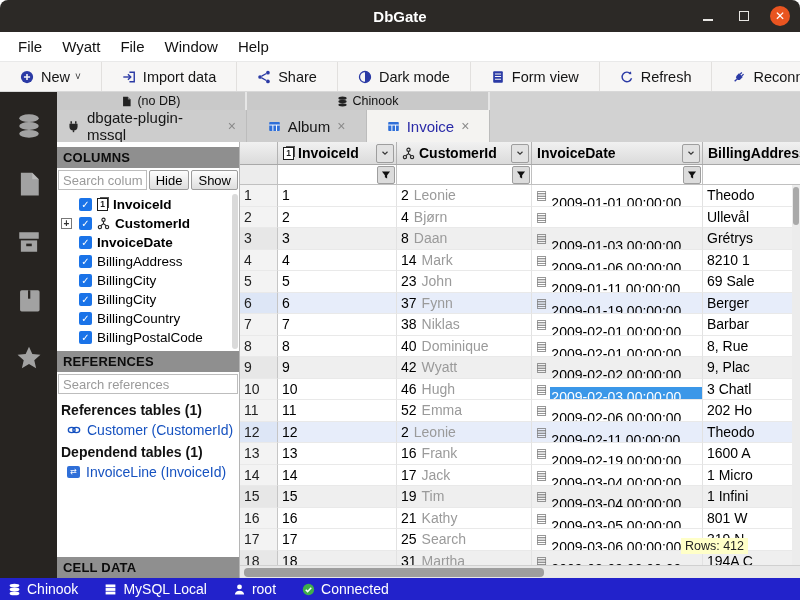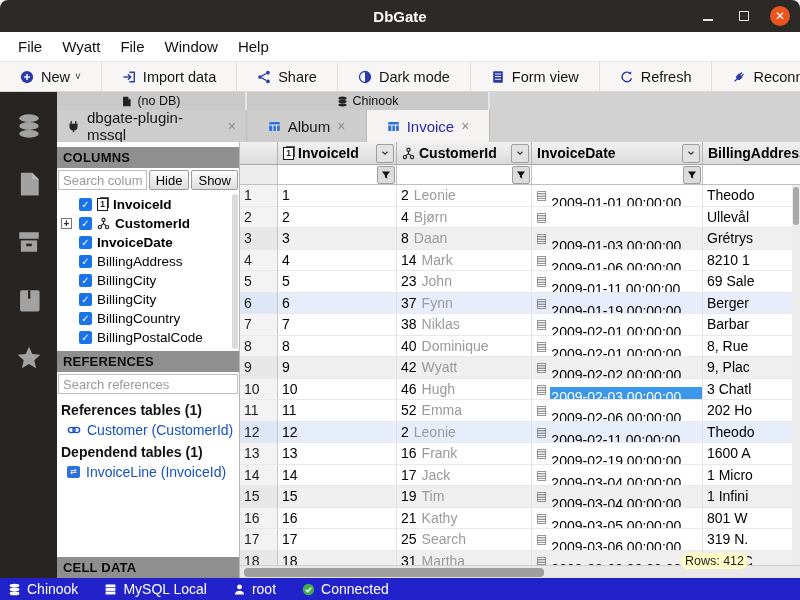--- a/index.html
+++ b/index.html
@@ -99,21 +99,21 @@
   .gc.rownum { background:#f3f3f3; color:#222; border-right:1px solid #c6c6c6; }
   .grow.shade .gc.rownum { background:#e7e7e7; }
   .grow.hl .gc.rownum { background:#dde6f6; }
   .fk-name { color:#9a9a9a; margin-left:5px; }
   .date-icon { color:#777; font-size:12px; margin-right:3px; font-family:"DejaVu Sans",sans-serif; flex:0 0 auto; }
   .date-val { flex:1; display:flex; align-items:center; height:100%; padding-left:1px; position:relative; overflow:hidden; white-space:nowrap;margin-top:16px; }
   .date-val.selected { background:#3b97e8; color:#fff; }
   .selhandle { position:absolute; right:0; bottom:0; width:7px; height:7px; background:#1d5fae; }
   .cell-date { padding-right:0; }
 
-  .rowsbadge { position:absolute; right:52px; bottom:9px; background:#ffffc8; color:#222; font-size:12.5px; padding:1px 4px; z-index:5;border-radius:7px; }
+  .rowsbadge { position:absolute; right:52px; bottom:24px; background:#ffffc8; color:#222; font-size:12.5px; padding:1px 4px; z-index:5; }
 
   .vscroll { position:absolute; right:0; top:43px; bottom:13px; width:8px; background:#ececec; z-index:4; }
   .vthumb { position:absolute; top:2px; left:1px; width:6px; height:38px; background:#a9a9a9; border-radius:3px; cursor:pointer; }
   .hscroll { position:absolute; left:0; right:0; bottom:0; height:13px; background:#e8e8e8; border-top:1px solid #d0d0d0; z-index:4; }
   .hthumb { position:absolute; left:4px; top:2px; height:9px; width:300px; background:#9e9e9e; border-radius:4px; cursor:pointer; }
 
   
   .statusbar { height:22px; background:#2222cb; color:#fff; display:flex; align-items:center; padding-left:8px; gap:26px; font-size:14px; flex:0 0 auto; }
   .sitem { display:flex; align-items:center; gap:6px; cursor:pointer; }
   .sitem .sicon { display:inline-flex; width:13px; height:13px; color:#fff; }

